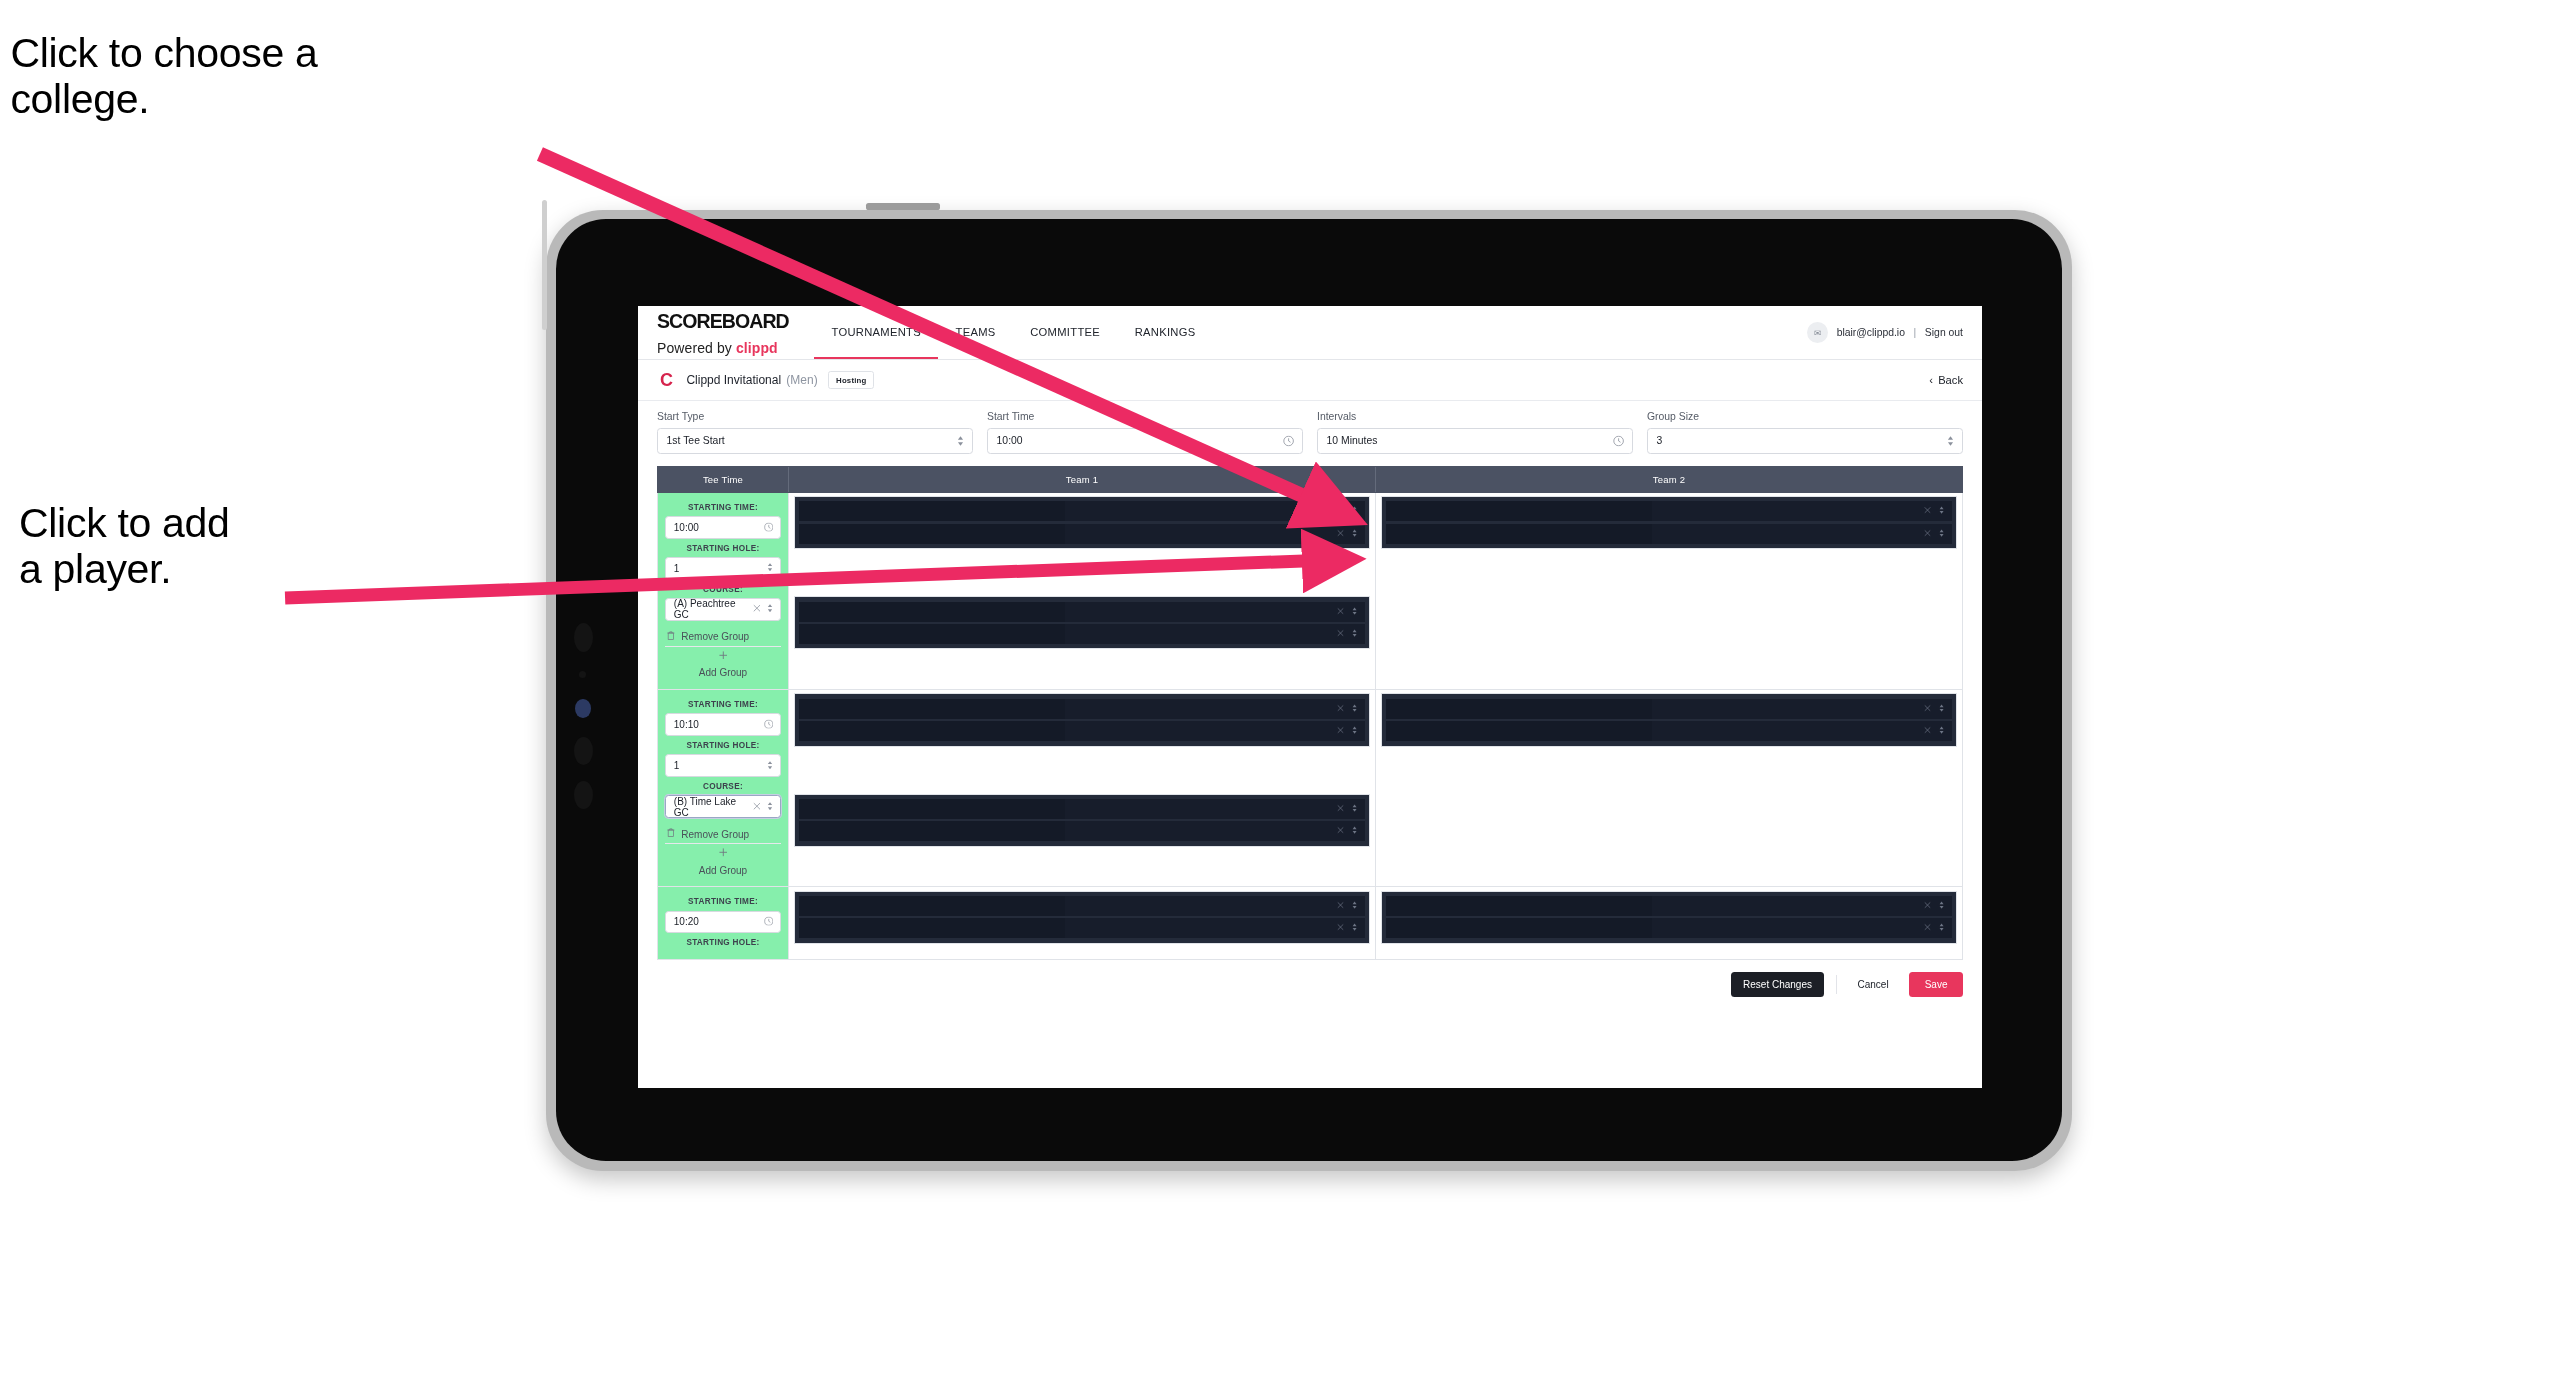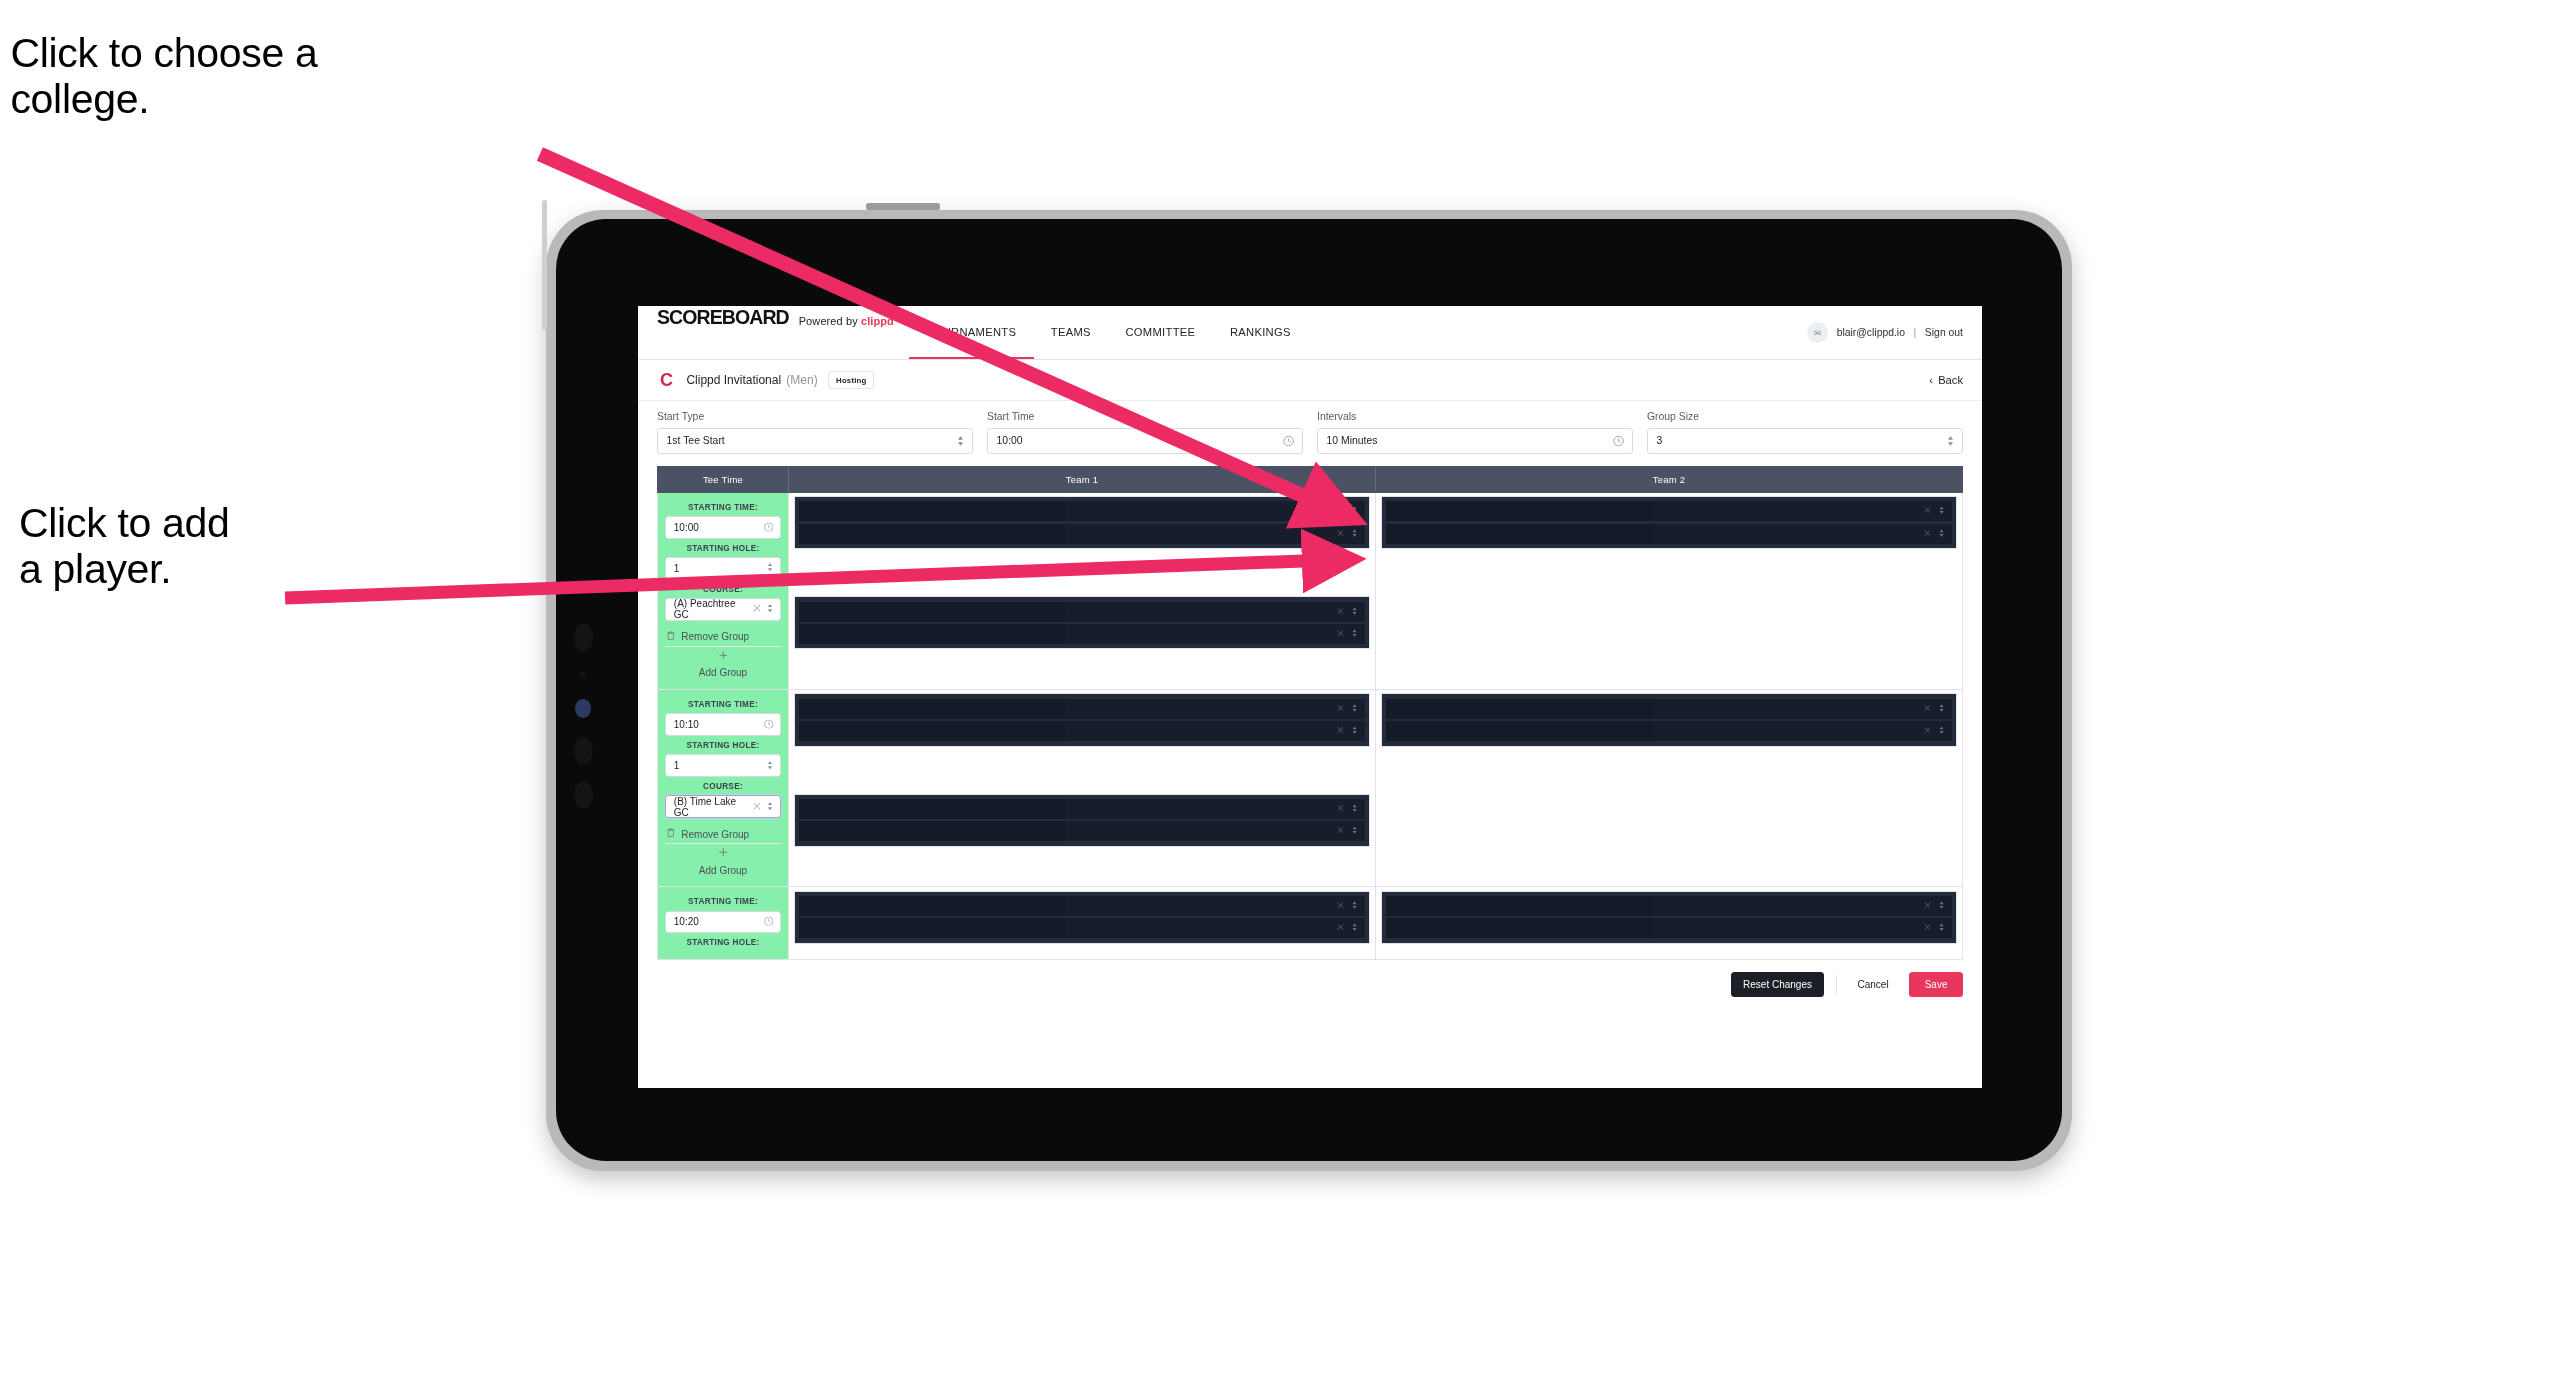--- a/index.html
+++ b/index.html
@@ -60,27 +60,27 @@
     color:#1f2430;
   }
 
   
   #topnav {
     display:flex; align-items:stretch;
     height: 54px;
     border-bottom: 0.9px solid #e4e6ea;
     background:#fff;
   }
-  #brand { display:flex; justify-content:center; padding: 0 15.5px 0 19px; }
+  #brand { display:flex; flex-direction:column; justify-content:center; padding: 0 15.5px 0 19px; }
   #brand-word {
     font-family:"Liberation Sans", sans-serif;
     font-weight: 900; font-size: 21px; letter-spacing: -1px;
     color:#111; line-height:1; transform: scaleX(0.93); transform-origin:left center;
   }
-  #brand-sub { font-size: 11px; color:#222; margin-top:9px; letter-spacing:0.1px; }
+  #brand-sub { font-size: 14px; color:#222; margin-top:9px; letter-spacing:0.1px; }
   #brand-sub .accent { color:#e8365d; font-weight:700; }
   .navtab {
     display:flex; align-items:center;
     padding: 0 17.3px;
     font-size: 11.2px; letter-spacing: 0.3px; color:#20242c;
     border-bottom: 2.6px solid transparent;
     cursor: pointer;
   }
   .navtab.active { border-bottom-color:#e8365d; }
   #nav-spacer { flex:1; }

